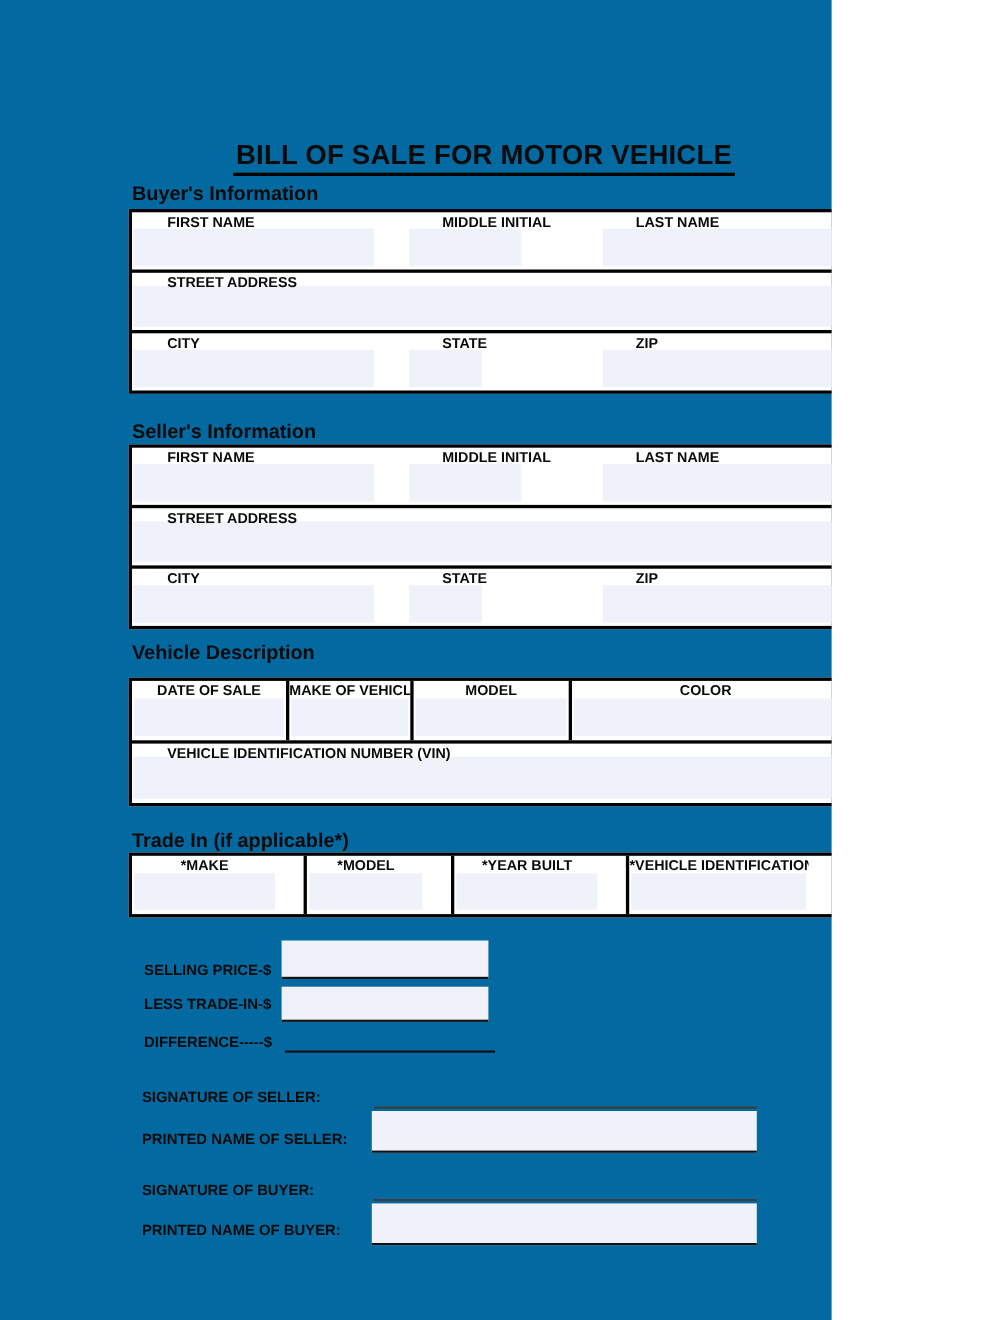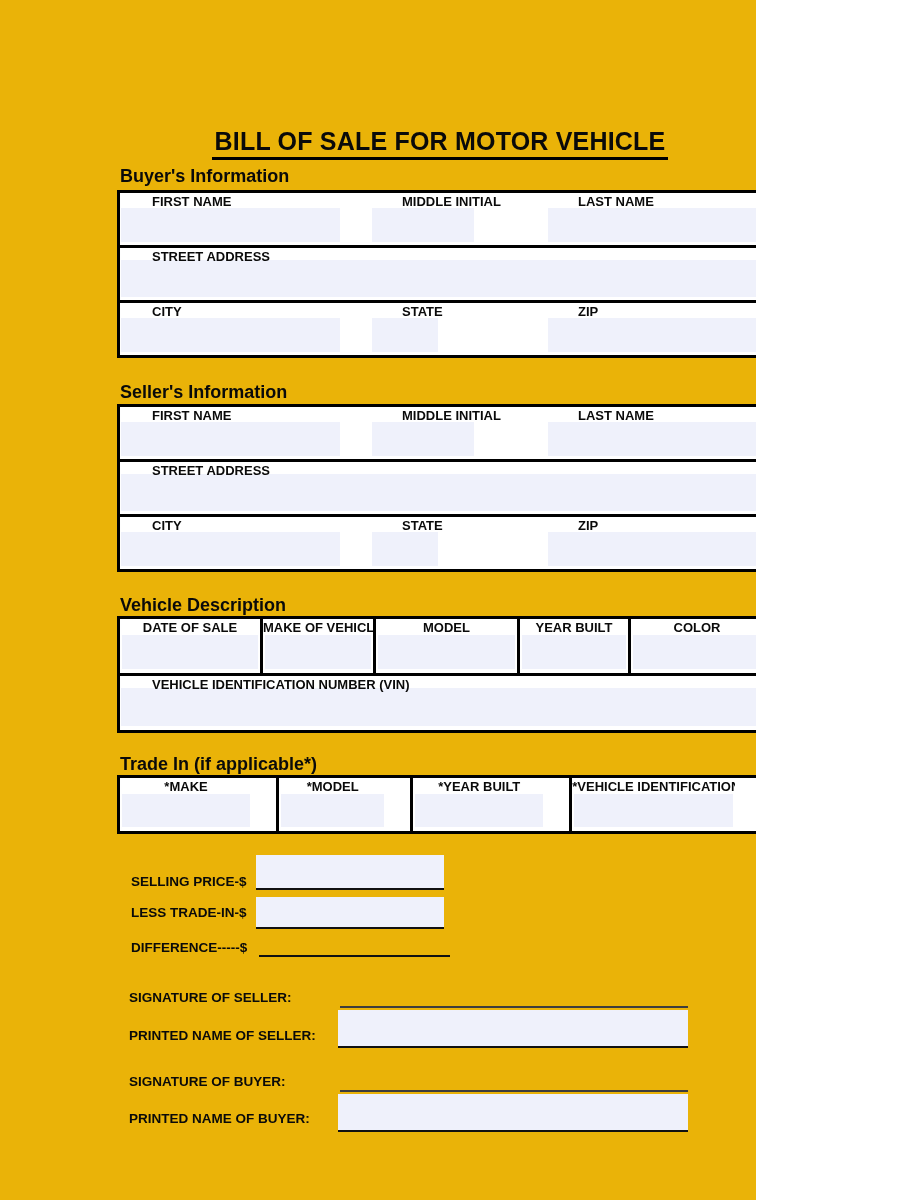--- a/index.html
+++ b/index.html
@@ -3,21 +3,21 @@
 <meta charset="utf-8">
 <style>
   :root{
     --fill:#EFF1FB;
     --border:#000000;
     --sigline:#3d3d3d;
     --ink:#0a0a0a;
   }
   html,body{margin:0;padding:0;background:#ffffff;}
   .page{
-    position:relative;width:756px;height:1200px;background:#eab308;
+    position:relative;width:756px;height:1200px;background:#0369a1;
     font-family:"Liberation Sans","DejaVu Sans",sans-serif;color:var(--ink);
     overflow:hidden;
   }
   .title-wrap{position:absolute;left:0;top:127px;width:880px;text-align:center;}
   .title{
     display:inline-block;font-size:25px;font-weight:bold;letter-spacing:.2px;
     border-bottom:3px solid var(--border);padding:0 3px 1px 3px;white-space:nowrap;
   }
   .heading{position:absolute;left:120px;font-size:18px;font-weight:bold;white-space:nowrap;}
 
@@ -113,37 +113,33 @@
     <div class="prow">
       <span class="flabel l1">CITY</span>
       <span class="flabel l2">STATE</span>
       <span class="flabel l3">ZIP</span>
       <div class="fill bA1"></div>
       <div class="fill bC2"></div>
       <div class="fill bA3"></div>
     </div>
   </div>
 
-  <div class="heading" style="top:595px">Vehicle Description</div>
+  <div class="heading" style="top:583px">Vehicle Description</div>
   <div class="vtable">
     <div class="vrow1">
       <div class="vcell vc1">
         <span class="vlabel">DATE OF SALE</span>
         <div class="vfill"></div>
       </div>
       <div class="vcell vc2">
         <span class="vlabel">MAKE OF VEHICLE</span>
         <div class="vfill"></div>
       </div>
       <div class="vcell vc3">
         <span class="vlabel">MODEL</span>
-        <div class="vfill"></div>
-      </div>
-      <div class="vcell vc4">
-        <span class="vlabel">YEAR BUILT</span>
         <div class="vfill"></div>
       </div>
       <div class="vcell vc5">
         <span class="vlabel">COLOR</span>
         <div class="vfill"></div>
       </div>
     </div>
     <div class="vrow2">
       <span class="flabel l1">VEHICLE IDENTIFICATION NUMBER (VIN)</span>
       <div class="fill bFull" style="bottom:4px"></div>

